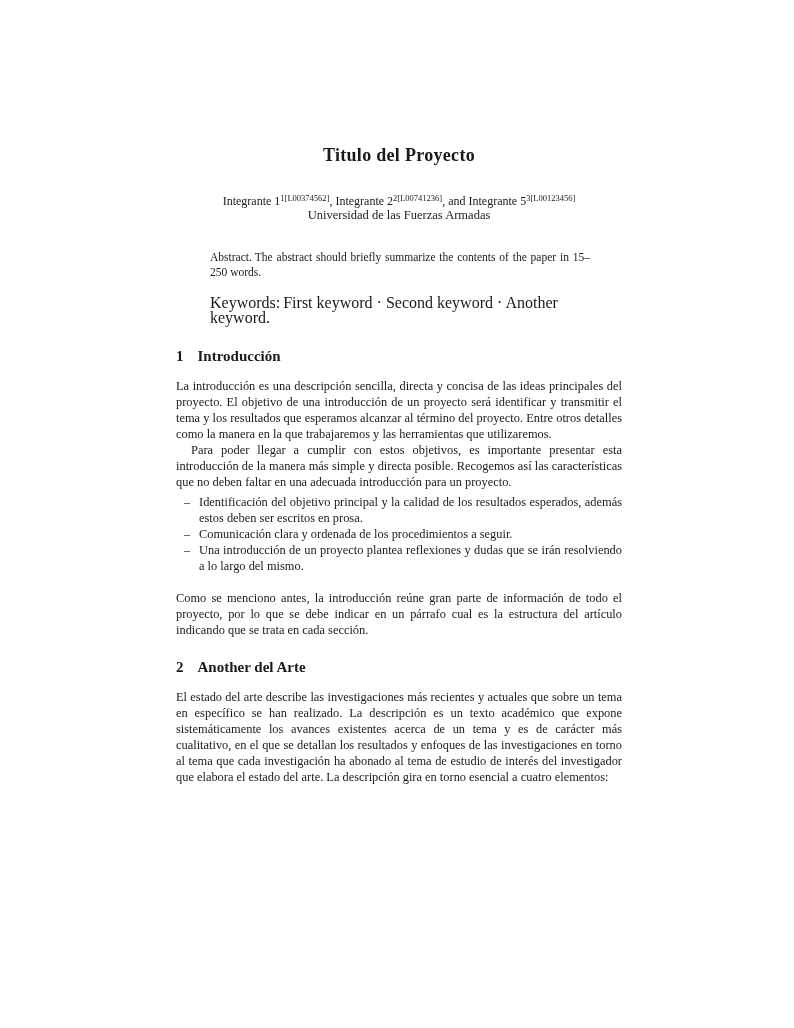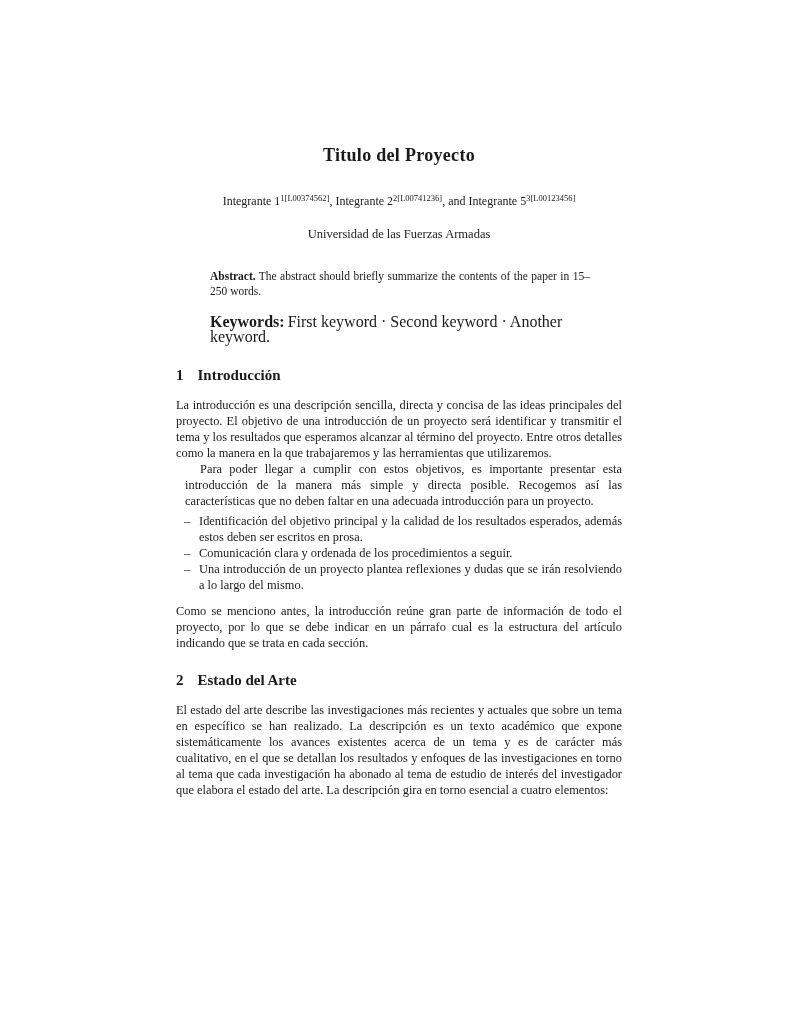--- a/index.html
+++ b/index.html
@@ -36,21 +36,20 @@
     font-size: 12px;
     line-height: 15px;
     white-space: nowrap;
   }
   .authors .sup, .email-row .sup {
     font-size: 8.5px;
     vertical-align: 4px;
     line-height: 0;
   }
   .affiliation {
-    margin-top: 19px;
     text-align: center;
     font-size: 12.5px;
     line-height: 13px;
   }
   .emails {
     margin-top: 1px;
     text-align: center;
     font-family: "Liberation Mono", monospace;
     font-size: 10.5px;
     line-height: 14px;
@@ -59,38 +58,38 @@
     margin: 28px 32px 0 34px;
     font-size: 11.5px;
     line-height: 15px;
     text-align: justify;
   }
   .keywords {
     margin: 15px 32px 0 34px;
     font-size: 16px;
     line-height: 15px;
   }
-  .bold { font-weight: bold; margin-top: 48px; }
+  .bold { font-weight: normal; margin-top: 48px; }
   .label-gap { margin-right: 3px; }
   .section-heading {
     margin: 22px 0 0 0;
     font-size: 15px;
     line-height: 19px;
     font-weight: bold;
   }
   .section-heading .sec-title { margin-left: 14px; }
   .body-par {
     margin: 12px 0 0 0;
     font-size: 12.4px;
     line-height: 16px;
     text-align: justify;
   }
-  .body-par.no-gap { margin-top: 0; margin-left: 9px; }
+  .body-par.no-gap { margin-top: 0; }
   .body-par.indent { text-indent: 15px; }
-  .body-par.small-gap { margin-top: 10px; }
+  .body-par.small-gap { margin-top: 16px; }
   .dash-list {
     margin: 4px 0 0 0;
     padding: 0;
     list-style: none;
     font-size: 12.4px;
     line-height: 16px;
   }
   .dash-list li {
     position: relative;
     padding-left: 23px;
@@ -128,18 +127,18 @@
     <p class="body-par no-gap indent">Para poder llegar a cumplir con estos objetivos, es importante presentar esta introducción de la manera más simple y directa posible. Recogemos así las características que no deben faltar en una adecuada introducción para un proyecto.</p>
 
     <ul class="dash-list">
       <li><span class="dash">–</span><span>Identificación del objetivo principal y la calidad de los resultados esperados, además estos deben ser escritos en prosa.</span></li>
       <li><span class="dash">–</span><span>Comunicación clara y ordenada de los procedimientos a seguir.</span></li>
       <li><span class="dash">–</span><span>Una introducción de un proyecto plantea reflexiones y dudas que se irán resolviendo a lo largo del mismo.</span></li>
     </ul>
 
     <p class="body-par small-gap">Como se menciono antes, la introducción reúne gran parte de información de todo el proyecto, por lo que se debe indicar en un párrafo cual es la estructura del artículo indicando que se trata en cada sección.</p>
 
-    <h2 class="section-heading" style="margin-top:20px"><span class="sec-number">2</span><span class="sec-title">Estado del Arte</span></h2>
+    <h2 class="section-heading" style="margin-top:20px"><span class="sec-number">2</span><span class="sec-title">Another del Arte</span></h2>
 
     <p class="body-par">El estado del arte describe las investigaciones más recientes y actuales que sobre un tema en específico se han realizado. La descripción es un texto académico que expone sistemáticamente los avances existentes acerca de un tema y es de carácter más cualitativo, en el que se detallan los resultados y enfoques de las investigaciones en torno al tema que cada investigación ha abonado al tema de estudio de interés del investigador que elabora el estado del arte. La descripción gira en torno esencial a cuatro elementos:</p>
 
   </div>
 </div>
 
 </body></html>

